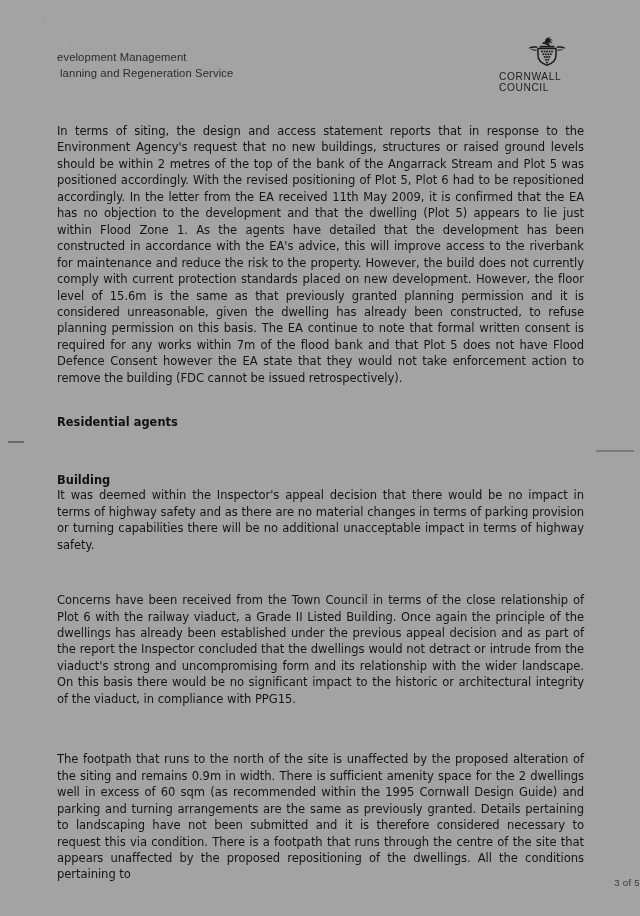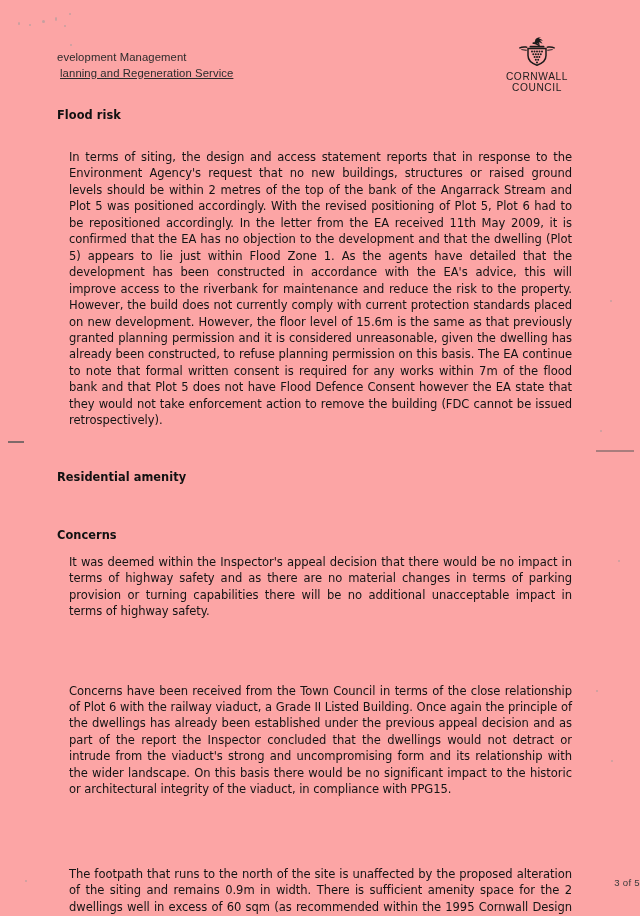--- a/index.html
+++ b/index.html
@@ -15,21 +15,21 @@
     overflow: hidden;
     font-family: "DejaVu Sans", sans-serif;
     color: #1a1a1a;
     -webkit-font-smoothing: antialiased;
   }
 
   
   .page {
     position: absolute;
     inset: 0;
-    background: #fca5a5;
+    background: #a3a3a3;
   }
 
   
   .speck {
     position: absolute;
     background: #9a9a9a;
     opacity: .55;
     border-radius: 50%;
   }
 
@@ -45,28 +45,27 @@
     position: absolute;
     left: 44px;
     top: 0;
     font-family: "Liberation Sans", sans-serif;
     font-size: 11.3px;
     line-height: 15.5px;
     color: #2b2b2b;
     letter-spacing: .1px;
   }
   .dept-line-1 { padding-left: 13px; }
-  .dept-line-2 { padding-left: 16px; text-decoration: underline; }
+  .dept-line-2 { padding-left: 16px; }
 
   .logo-block {
     position: absolute;
-    right: 55px;
+    right: 45px;
     top: -14px;
     width: 96px;
-    text-align: center;
   }
   .crest {
     display: block;
     margin: 0 auto 1px;
   }
   .logo-word {
     font-family: "Liberation Sans", sans-serif;
     font-size: 10.2px;
     line-height: 11.2px;
     letter-spacing: .6px;
@@ -86,21 +85,21 @@
     font-size: 11.4px;
     font-weight: bold;
     margin: 0;
     color: #111;
     letter-spacing: .05px;
   }
   p.body {
     font-family: "DejaVu Sans", sans-serif;
     font-size: 11.55px;
     line-height: 16.45px;
-    margin: 12px;
+    margin: 0;
     text-align: justify;
     text-justify: inter-word;
     color: #141414;
     letter-spacing: -.05px;
   }
   p.body.last-ragged { text-align: justify; }
   .gap-head-para { height: 15px; }
   .gap-section   { height: 29px; }
   .gap-section-sm{ height: 24px; }
 
@@ -191,32 +190,31 @@
       <div class="logo-word">CORNWALL</div>
       <div class="logo-word">COUNCIL</div>
     </div>
   </div>
 
   <div class="margin-dash" style="left:8px;  top:441px; width:16px;"></div>
   <div class="margin-dash" style="left:596px;top:450px; width:38px; opacity:.5;"></div>
 
   <div class="content">
 
-    <h2 class="section">Flood risk</h2>
     <div class="gap-head-para"></div>
     <p class="body">In terms of siting, the design and access statement reports that in response to the Environment Agency's request that no new buildings, structures or raised ground levels should be within 2 metres of the top of the bank of the Angarrack Stream and Plot 5 was positioned accordingly.  With the revised positioning of Plot 5, Plot 6 had to be repositioned accordingly.  In the letter from the EA received 11th May 2009, it is confirmed that the EA has no objection to the development and that the dwelling (Plot 5) appears to lie just within Flood Zone 1.  As the agents have detailed that the development has been constructed in accordance with the EA's advice, this will improve access to the riverbank for maintenance and reduce the risk to the property.  However, the build does not currently comply with current protection standards placed on new development.  However, the floor level of 15.6m is the same as that previously granted planning permission and it is considered unreasonable, given the dwelling has already been constructed, to refuse planning permission on this basis.  The EA continue to note that formal written consent is required for any works within 7m of the flood bank and that Plot 5 does not have Flood Defence Consent however the EA state that they would not take enforcement action to remove the building (FDC cannot be issued retrospectively).</p>
 
     <div class="gap-section"></div>
 
-    <h2 class="section">Residential amenity</h2>
+    <h2 class="section">Residential agents</h2>
     <div class="gap-head-para"></div>
 
     <div class="gap-section"></div>
 
-    <h2 class="section">Concerns</h2>
+    <h2 class="section">Building</h2>
     <p class="body">It was deemed within the Inspector's appeal decision that there would be no impact in terms of highway safety and as there are no material changes in terms of parking provision or turning capabilities there will be no additional unacceptable impact in terms of highway safety.</p>
 
     <div class="gap-section-sm"></div>
 
     <div class="gap-head-para"></div>
     <p class="body">Concerns have been received from the Town Council in terms of the close relationship of Plot 6 with the railway viaduct, a Grade II Listed Building.  Once again the principle of the dwellings has already been established under the previous appeal decision and as part of the report the Inspector concluded that the dwellings would not detract or intrude from the viaduct's strong and uncompromising form and its relationship with the wider landscape. On this basis there would be no significant impact to the historic or architectural integrity of the viaduct, in compliance with PPG15.</p>
 
     <div class="gap-section"></div>
 
     <div class="gap-head-para"></div>

